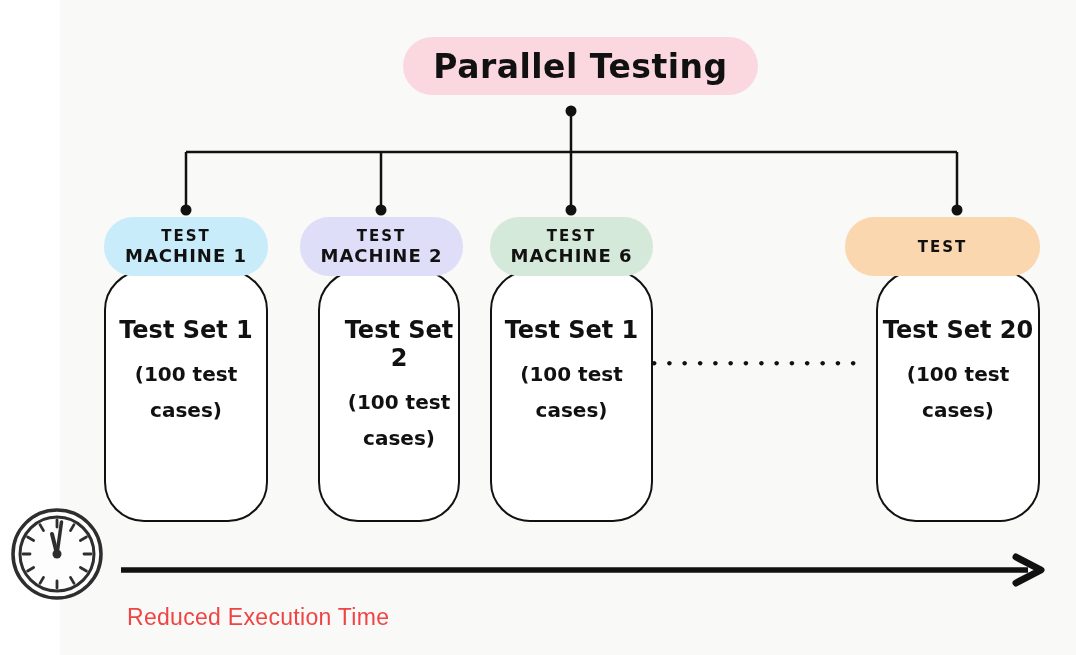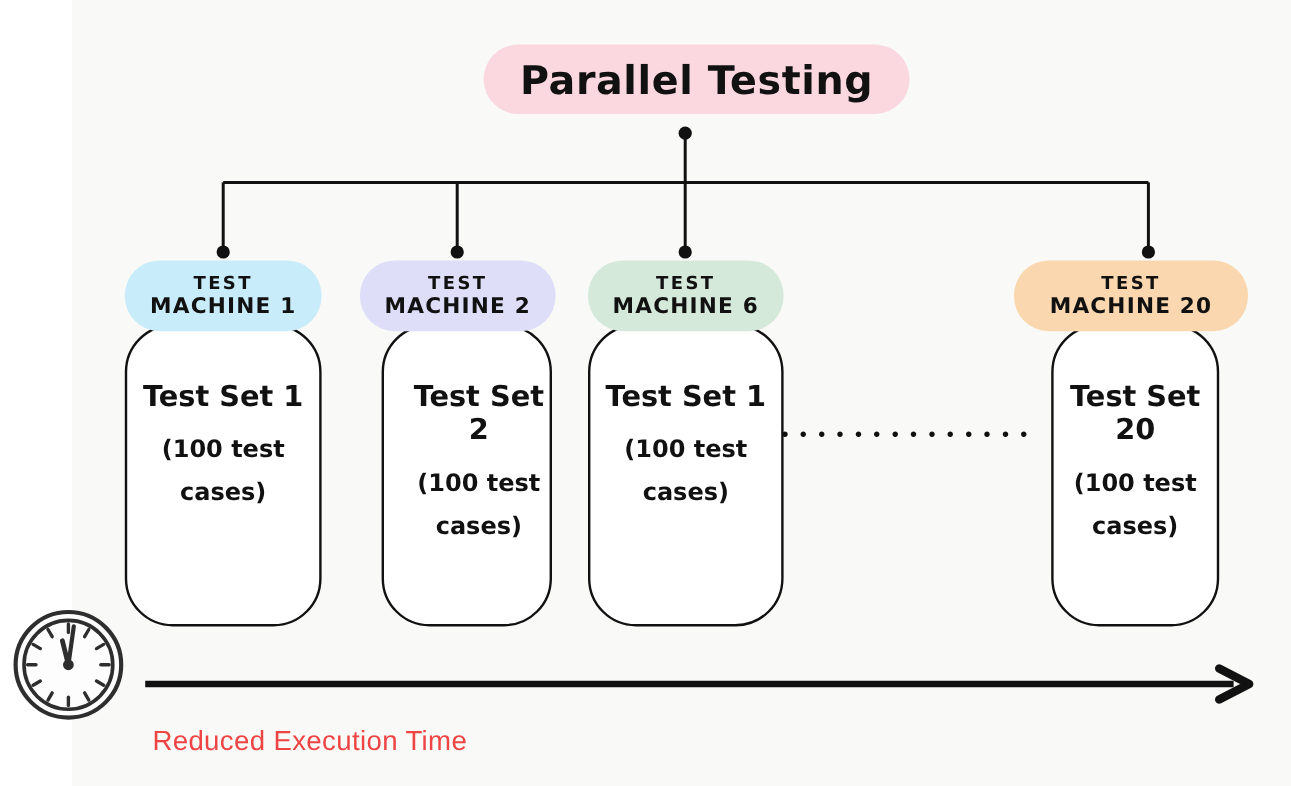--- a/index.html
+++ b/index.html
@@ -35,21 +35,21 @@
   .set-box .t1 { font-size:24px; font-weight:bold; margin-bottom:12px; }
   .set-box .t2 { font-size:20px; font-weight:bold; line-height:1.8; }
 
   .m1 .pill  { left:104px; width:164px; }
   .m1 .set-box { left:104px; width:164px; }
   .m2 .pill  { left:300px; width:163px; }
   .m2 .set-box { left:318px; width:142px;padding-left:20px; }
   .m3 .pill  { left:490px; width:163px; }
   .m3 .set-box { left:490px; width:163px; }
   .m4 .pill  { left:845px; width:195px; }
-  .m4 .set-box { left:876px; width:140px; }
+  .m4 .set-box { left:876px; width:164px; }
 
   .dots-row {
     position:absolute; left:650px; top:356px; width:208px; z-index:2;
     text-align:center; font-size:13px; letter-spacing:7px; color:#111;
     font-weight:bold; white-space:nowrap; overflow:hidden;
   }
 
   .timeline-label {
     position:absolute; left:127px; top:604px; z-index:2;
     font-family:"Liberation Sans","DejaVu Sans",sans-serif;
@@ -122,21 +122,20 @@
     <div class="set-box">
       <span class="t1">Test Set 1</span>
       <span class="t2">(100 test</span>
       <span class="t2">cases)</span>
     </div>
   </div>
 
   <div class="machine-col m4">
     <div class="pill" style="background-color: rgb(250, 215, 174);">
       <span class="l1">TEST</span>
-      <span class="l2">MACHINE 20</span>
     </div>
     <div class="set-box">
       <span class="t1">Test Set 20</span>
       <span class="t2">(100 test</span>
       <span class="t2">cases)</span>
     </div>
   </div>
 
   <div class="dots-row">••••••••••••••••••</div>
 

